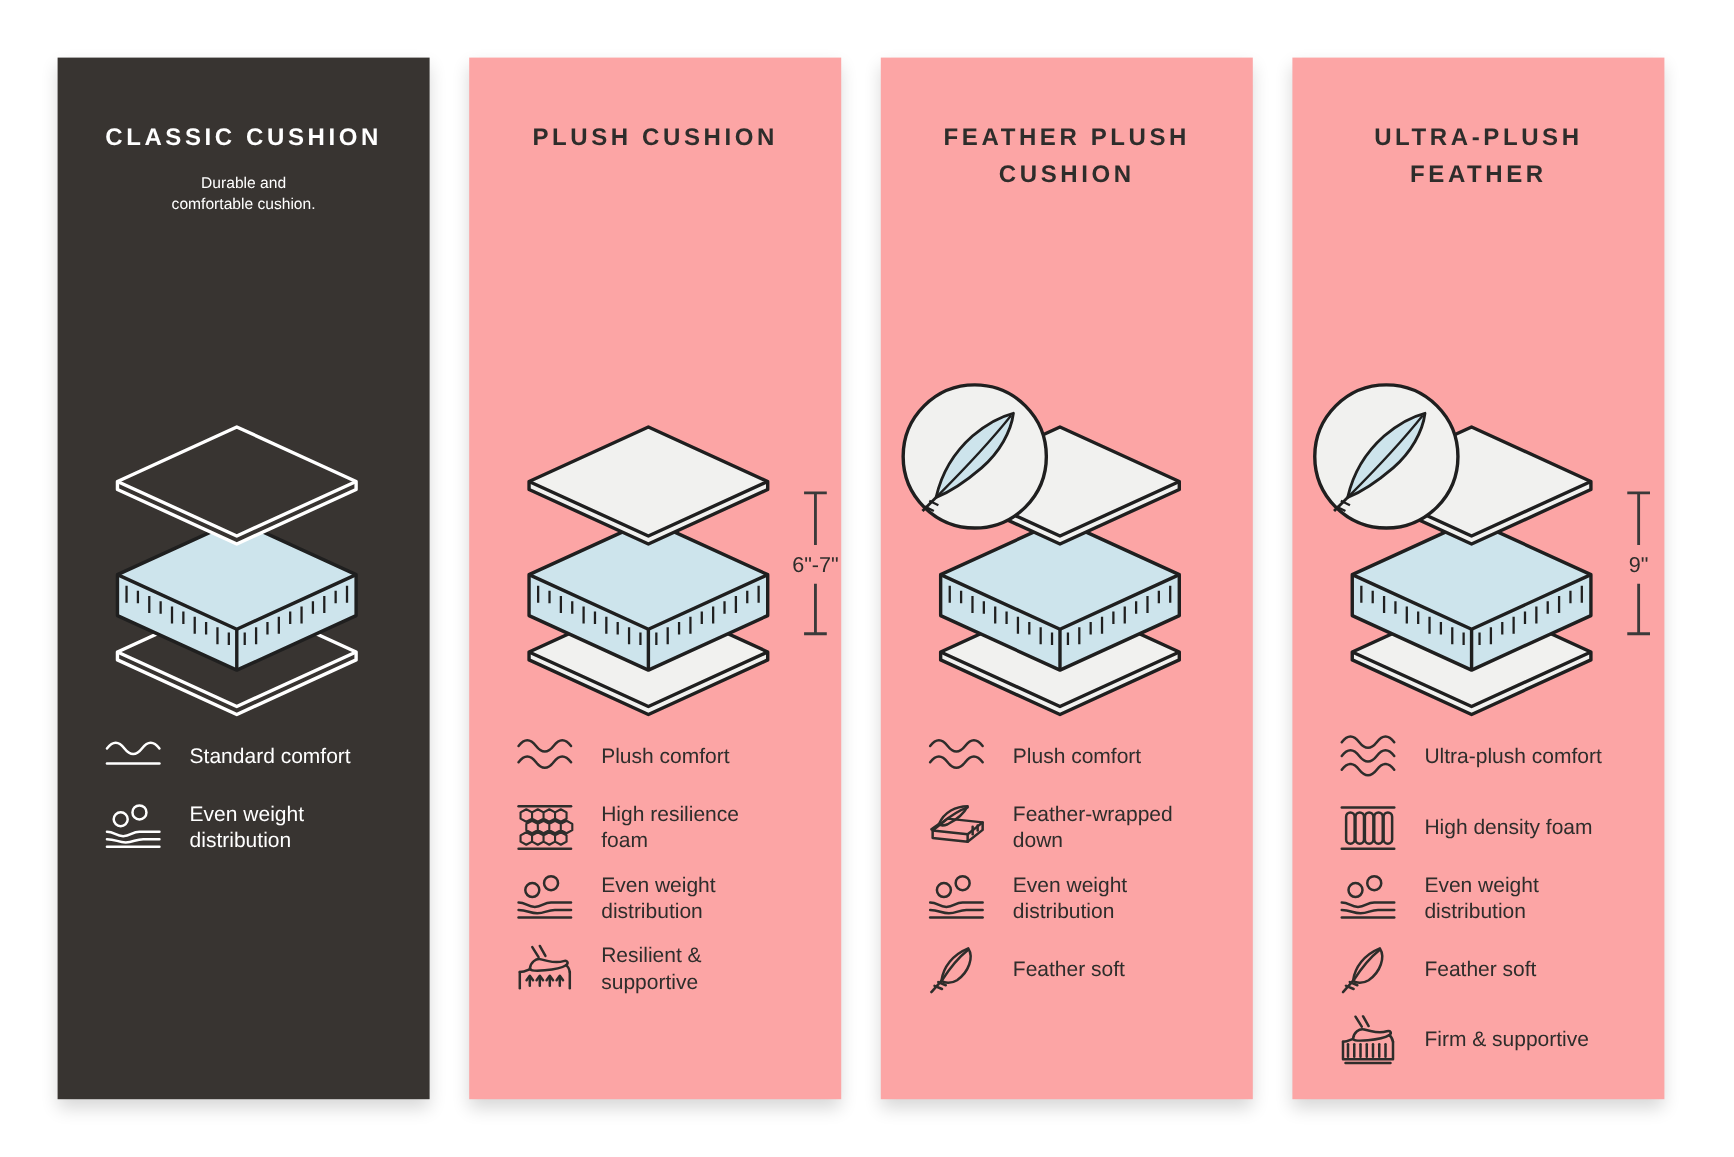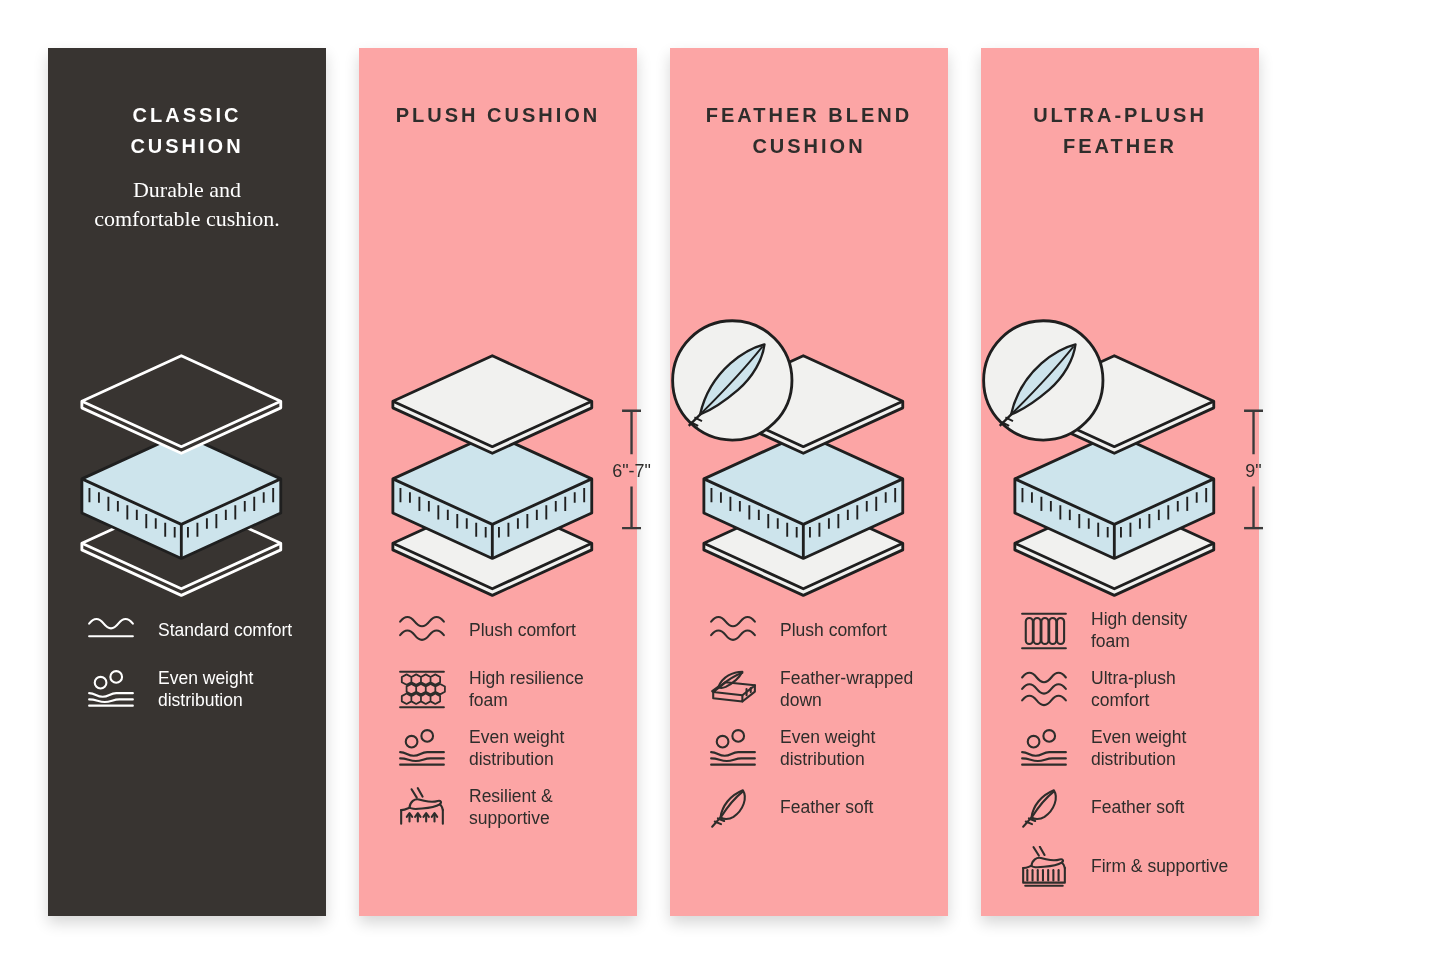--- a/index.html
+++ b/index.html
@@ -1,24 +1,24 @@
 <!DOCTYPE html>
 <html><head>
 <meta charset="utf-8">
 <style>
   html,body{margin:0;padding:0;background:#ffffff;}
   body{width:1445px;height:964px;font-family:"Liberation Sans",sans-serif;overflow:hidden;}
   .row{display:flex;gap:33px;padding:48px 0 0 48px;}
-  .panel{width:278px;height:868px;position:relative;box-sizing:border-box;padding:0 24px;
+  .panel{width:310px;height:868px;position:relative;box-sizing:border-box;padding:0 24px;
          box-shadow:0 7px 14px rgba(0,0,0,.16);}
   .panel.dark{background:#383431;color:#ffffff;}
   .panel.light{background:#fca5a5;color:#2e2d2b;}
   .title{margin:52px 0 0;text-align:center;font-size:20px;font-weight:bold;
          letter-spacing:3px;line-height:1.55;white-space:pre-line;}
-  .desc{margin:13px 0 0;text-align:center;font-size:22px;line-height:1.32;white-space:pre-line;font-family:Liberation Serif, serif;}
+  .desc{margin:13px 0 0;text-align:center;font-size:13px;line-height:1.32;white-space:pre-line;}
   .illus{position:absolute;top:268px;left:50%;transform:translateX(-50%);width:305px;height:286px;}
   .illus svg{display:block;width:305px;height:286px;}
   .features{position:absolute;top:560px;left:24px;right:28px;margin:0;padding:0;list-style:none;
             display:flex;flex-direction:column;gap:13px;}
   .feature{display:flex;align-items:center;gap:22px;min-height:46px;padding-left:14px;}
   .ficon{flex:0 0 50px;height:42px;}
   .ficon svg{width:50px;height:42px;display:block;}
   .flabel{font-size:17.5px;line-height:1.25;white-space:pre-line;}
 </style>
 </head>
@@ -196,21 +196,21 @@
               <path d="M33.4,28.5 L36,25 L38.6,28.5"></path>
             </svg>
           </span>
           <span class="flabel">Resilient &amp;
 supportive</span>
         </li>
       </ul>
   </section>
 
   <section class="panel light">
-    <h2 class="title">FEATHER BLEND
+    <h2 class="title">FEATHER PLUSH
 CUSHION</h2>
     <div class="illus">
         <svg viewBox="0 -12 322 302">
       <g>
     <path d="M155,180 L260,228 L260,235 L155,283 L50,235 L50,228 Z" fill="#f1f1ef" stroke="#1f1f1f" stroke-width="3" stroke-linejoin="round"></path>
     <path d="M50,228 L155,276 L260,228" fill="none" stroke="#1f1f1f" stroke-width="3" stroke-linejoin="round"></path>
           </g>
 
     <g>
       <path d="M155,112 L260,160 L260,196 L155,244 L50,196 L50,160 Z" fill="#cde4ec" stroke="#1f1f1f" stroke-width="3" stroke-linejoin="round"></path>
@@ -360,40 +360,40 @@
       <path d="M302,88 L302,134"></path>
             <path d="M302,168 L302,212"></path>
       <text x="302" y="158" text-anchor="middle" stroke="none" fill="#2e2d2b" font-size="19" font-family="Liberation Sans, sans-serif">9"</text>
     </g>
     </svg>
       </div>
     <ul class="features">
         <li class="feature">
           <span class="ficon">
             <svg viewBox="0 0 48 40" fill="none" stroke="currentColor" stroke-width="2" stroke-linecap="round" stroke-linejoin="round">
+              <path d="M3,8 Q10,-1 17,8 T31,8 T45,8"></path>
+              <path d="M3,19 Q10,10 17,19 T31,19 T45,19"></path>
+              <path d="M3,30 Q10,21 17,30 T31,30 T45,30"></path>
+            </svg>
+          </span>
+          <span class="flabel">Ultra-plush comfort</span>
+        </li>
+        <li class="feature">
+          <span class="ficon">
+            <svg viewBox="0 0 48 40" fill="none" stroke="currentColor" stroke-width="2" stroke-linecap="round" stroke-linejoin="round">
               <path d="M3,3.5 L45,3.5"></path>
               <path d="M3,36.5 L45,36.5"></path>
               <rect x="6.5" y="7.5" width="6.8" height="25" rx="3.4"></rect>
               <rect x="14" y="7.5" width="6.8" height="25" rx="3.4"></rect>
               <rect x="21.5" y="7.5" width="6.8" height="25" rx="3.4"></rect>
               <rect x="29" y="7.5" width="6.8" height="25" rx="3.4"></rect>
               <rect x="36.5" y="7.5" width="6.8" height="25" rx="3.4"></rect>
             </svg>
           </span>
           <span class="flabel">High density foam</span>
-        </li>
-        <li class="feature">
-          <span class="ficon">
-            <svg viewBox="0 0 48 40" fill="none" stroke="currentColor" stroke-width="2" stroke-linecap="round" stroke-linejoin="round">
-              <path d="M3,8 Q10,-1 17,8 T31,8 T45,8"></path>
-              <path d="M3,19 Q10,10 17,19 T31,19 T45,19"></path>
-              <path d="M3,30 Q10,21 17,30 T31,30 T45,30"></path>
-            </svg>
-          </span>
-          <span class="flabel">Ultra-plush comfort</span>
         </li>
         <li class="feature">
           <span class="ficon">
             <svg viewBox="0 0 48 40" fill="none" stroke="currentColor" stroke-width="2" stroke-linecap="round" stroke-linejoin="round">
     <circle cx="14" cy="13" r="5.6"></circle>
               <circle cx="29" cy="7.5" r="5.6"></circle>
     <path d="M3,23 C9,23 10,26.5 16,26.5 C22,26.5 23,23 29,23 L45,23"></path>
     <path d="M3,29 C10,29 12,31.5 18,31.5 C24,31.5 26,29 32,29 L45,29"></path>
     <path d="M3,35 L45,35"></path>
             </svg>

